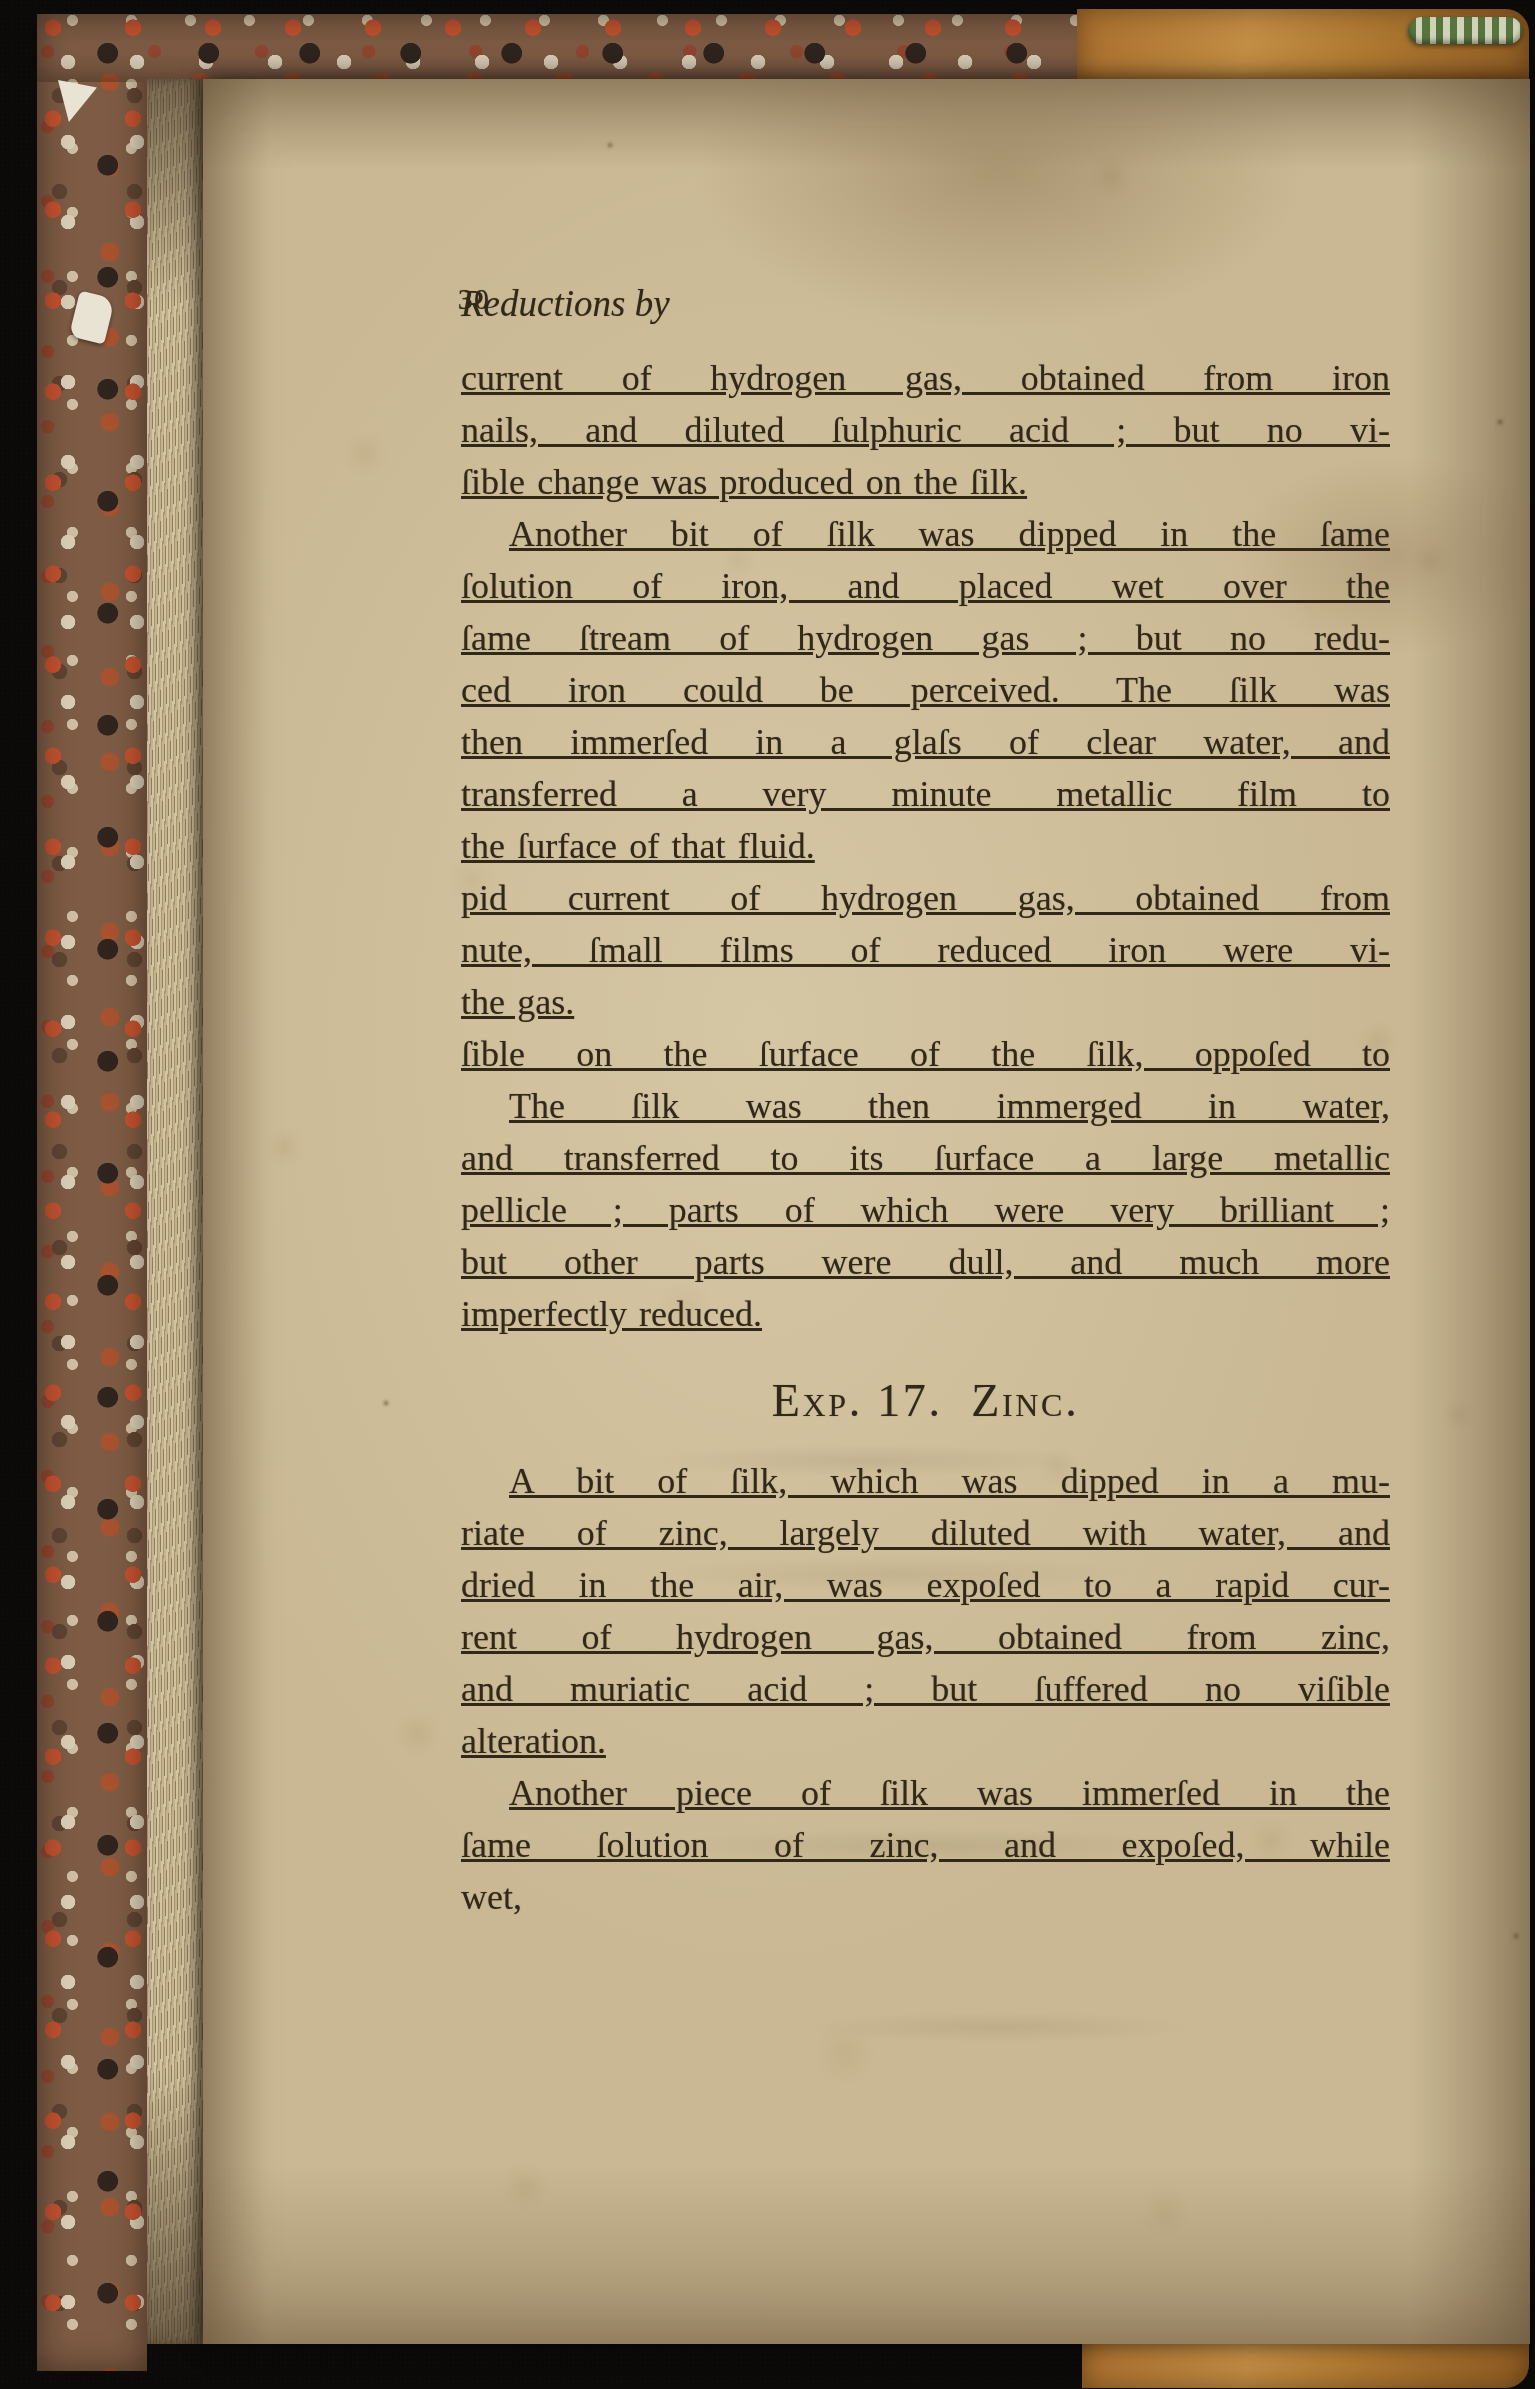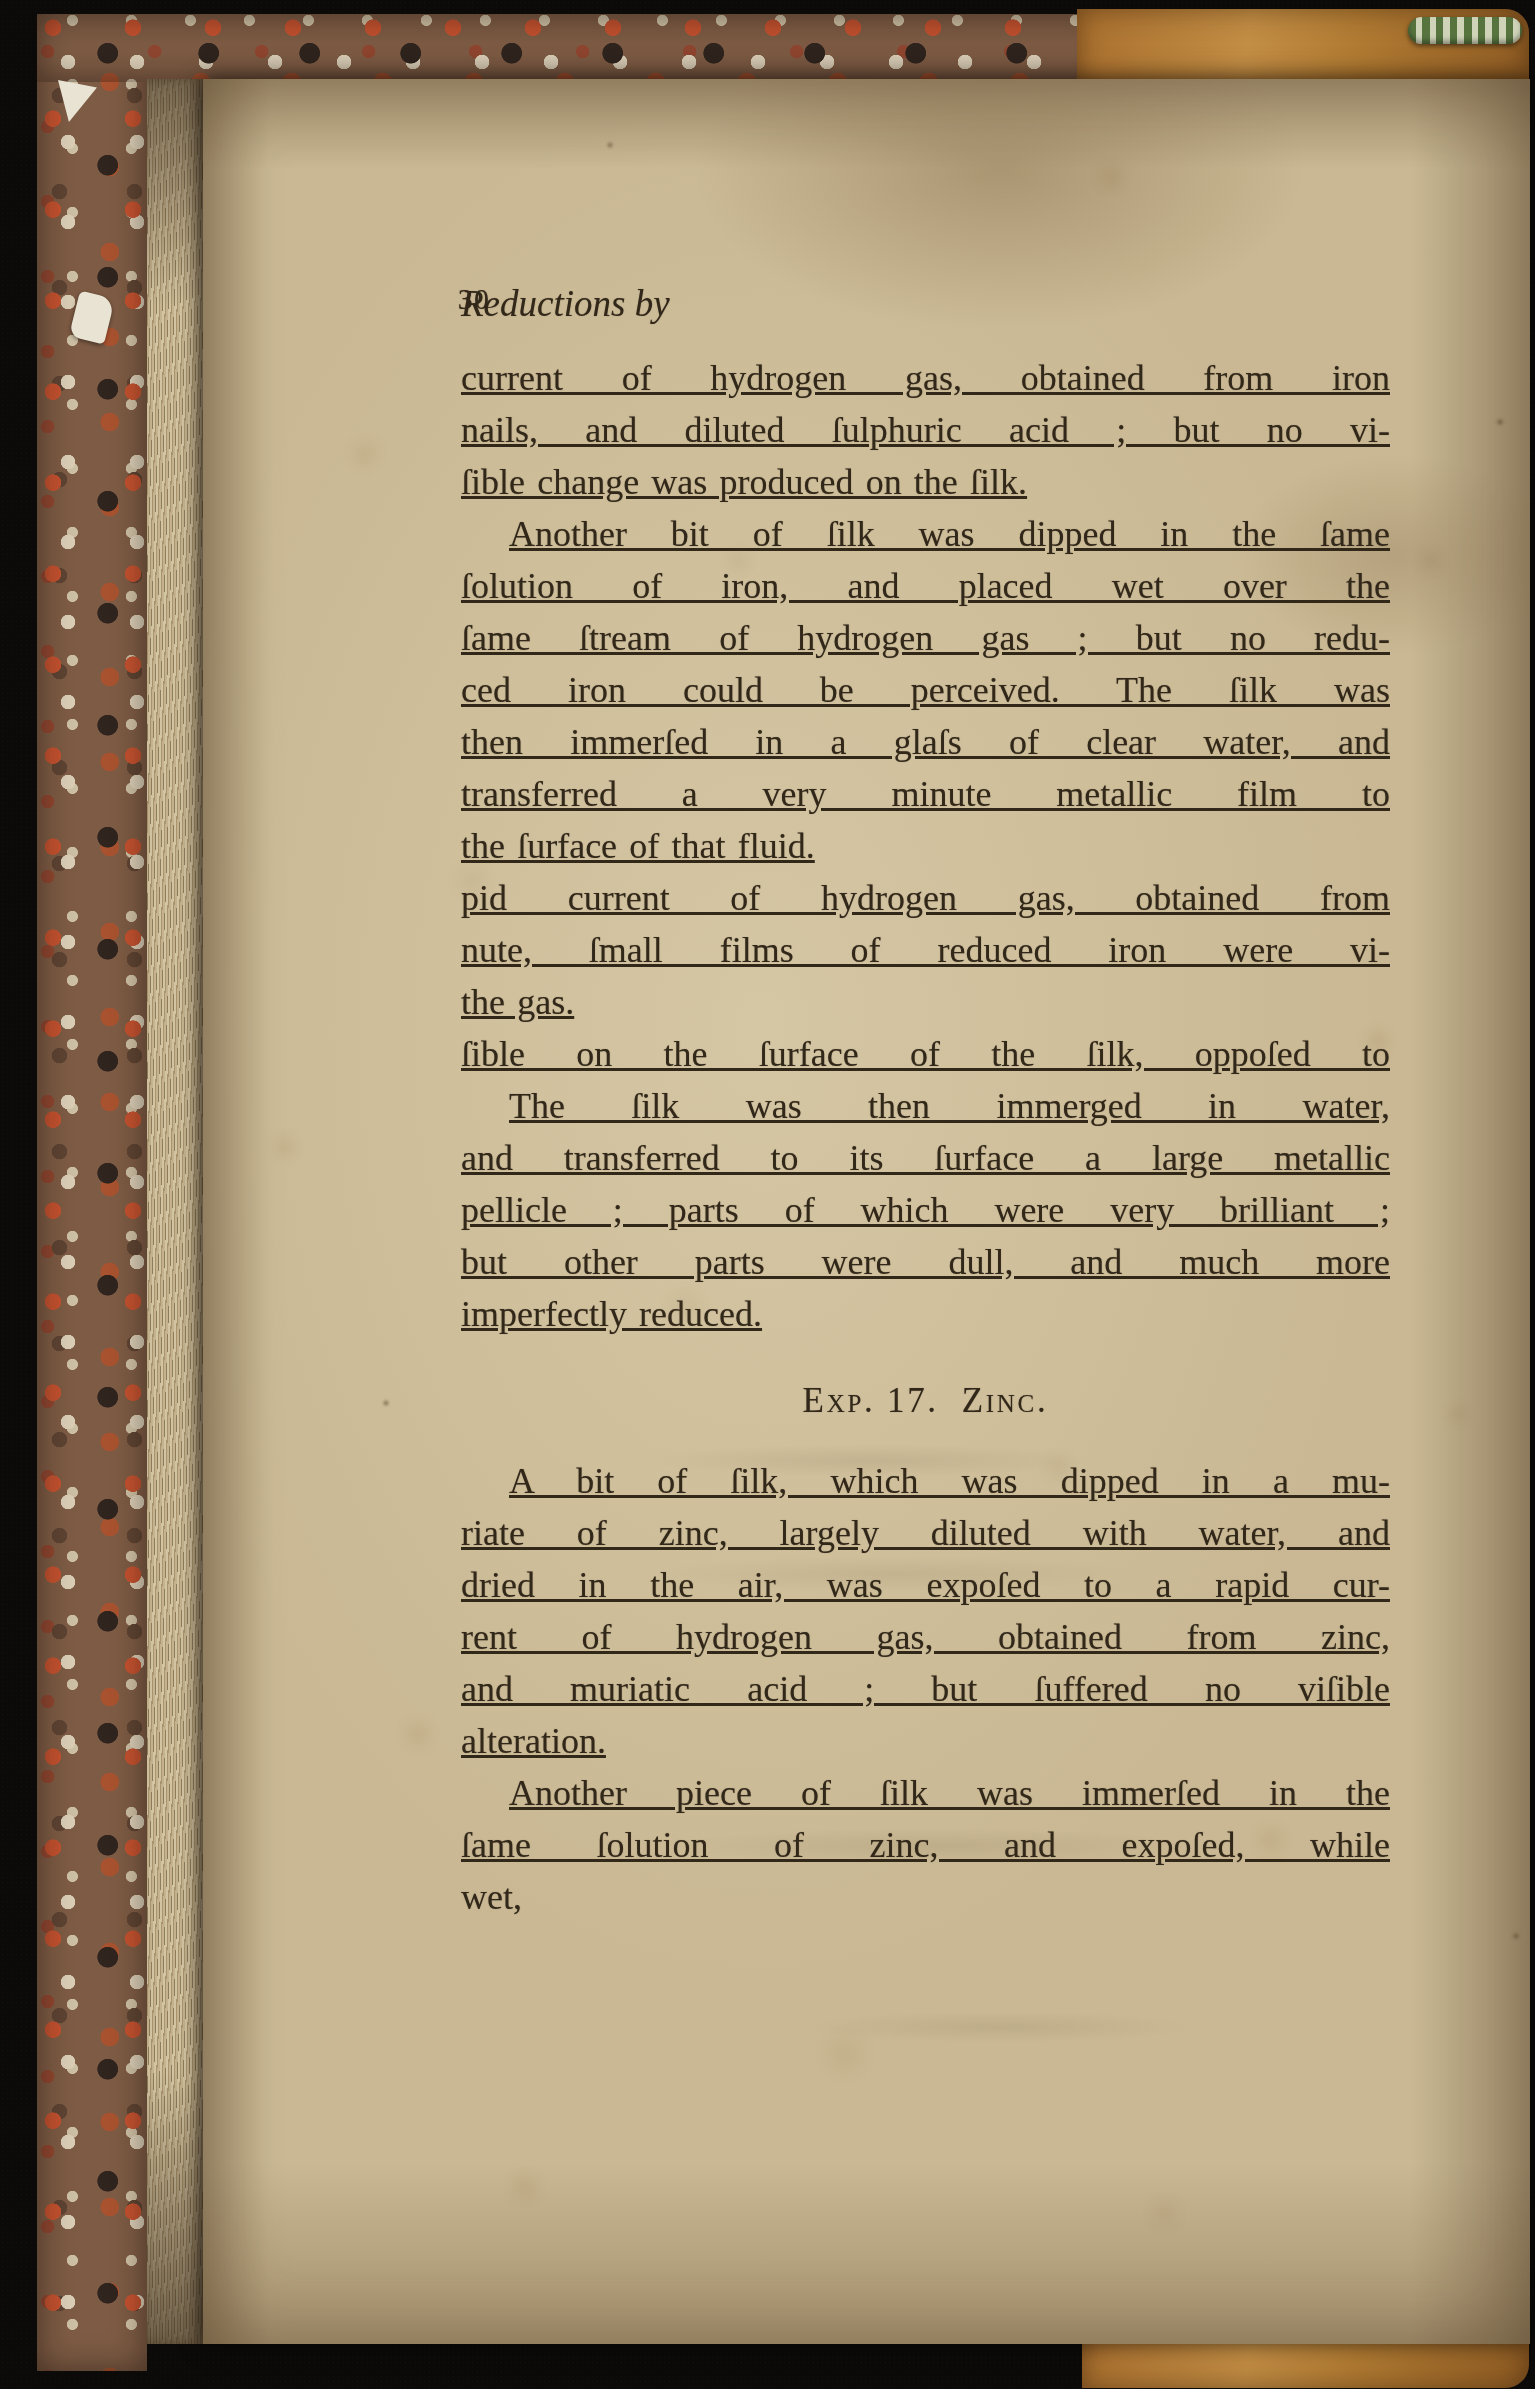--- a/index.html
+++ b/index.html
@@ -118,21 +118,21 @@
   }
   .para{width:100%;}
   .line{
     text-align:justify;text-align-last:justify;
     word-spacing:3.2px;white-space:normal;text-decoration:underline;
   }
   .line.endline{text-align-last:left;}
   .line.indent{text-indent:48px;}
   .heading{
     text-align:center;font-variant-caps:small-caps;white-space:pre;
-    font-size:35px;letter-spacing:2.7px;line-height:52px;
+    font-size:46px;letter-spacing:2.7px;line-height:52px;
     margin-top:35px;margin-bottom:28px;
   }
   .catchword{padding-right:12.8px;line-height:52px;}
 </style>
 </head>
 <body>
 
 <div class="board-left marble"></div>
 <div class="top-strip marble"></div>
 <div class="leather leather-top"></div>

